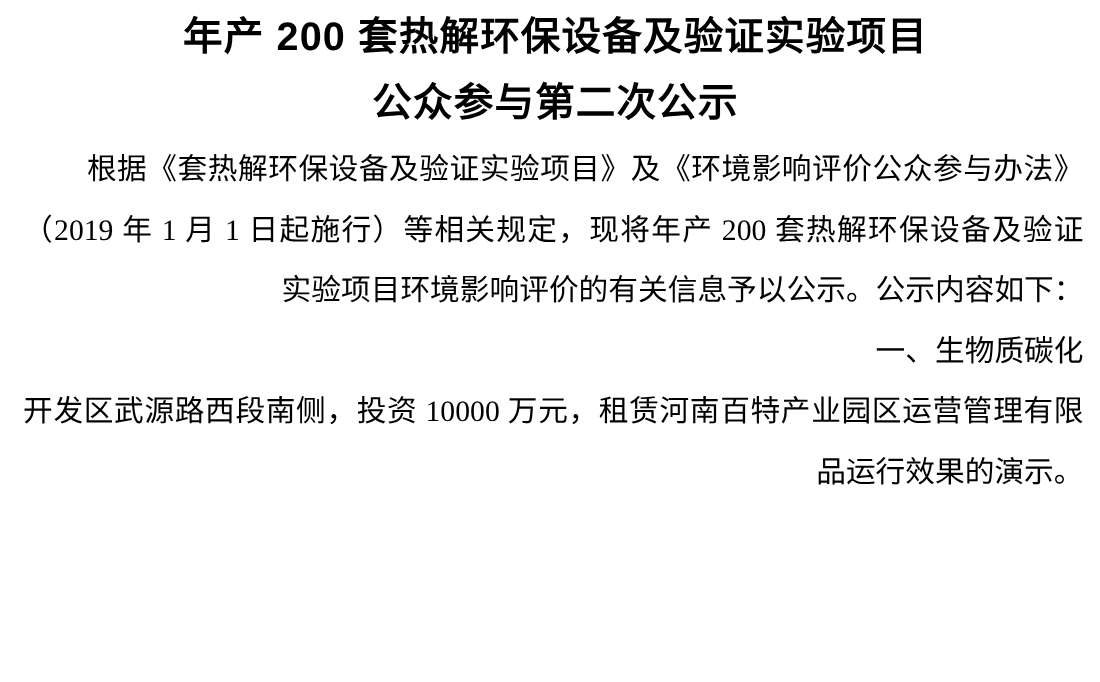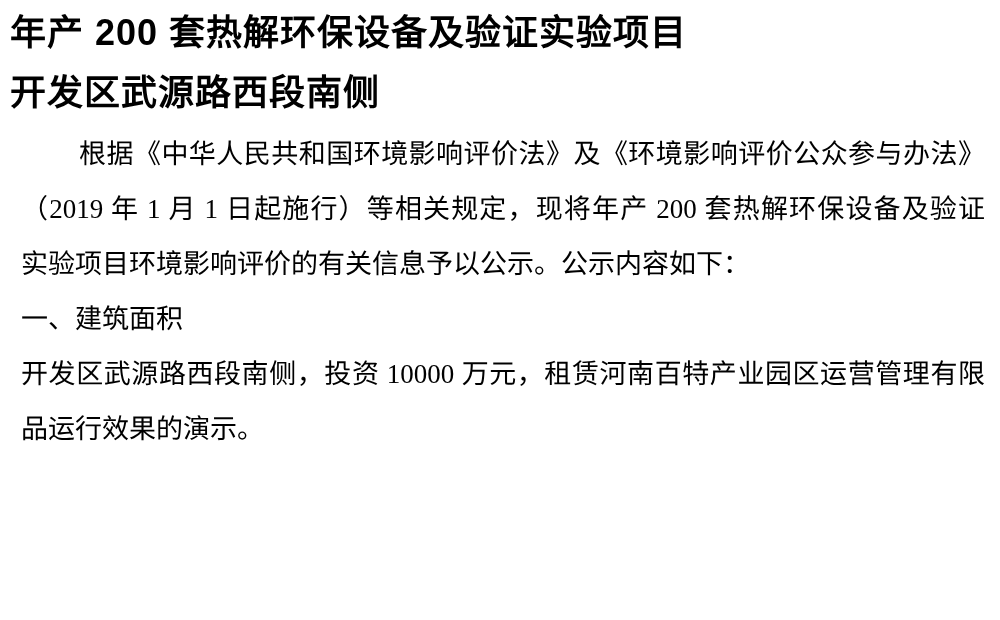--- a/index.html
+++ b/index.html
@@ -11,21 +11,21 @@
     position: relative;
     width: 1000px;
     height: 620px;
     background: #ffffff;
     color: #000000;
     overflow: hidden;
     font-family: "Liberation Serif", "DejaVu Serif", serif;
   }
   .title-block {
     padding-top: 3px;
-    text-align: left;
+    text-align: center;
     padding-left: 10px;
   }
   .title-line {
     font-family: "Liberation Sans", "DejaVu Sans", sans-serif;
     font-size: 36px;
     font-weight: 700;
     line-height: 60px;
     letter-spacing: 1px;
     color: #000000;
     white-space: nowrap;
@@ -33,20 +33,21 @@
   .body-block {
     margin-top: 4px;
     padding-left: 21px;
     padding-right: 15px;
     font-size: 27px;
     color: #000000;
   }
   .text-line {
     margin: 0;
     line-height: 55px;
+    text-align: right;
   }
   .indent {
     text-indent: 58px;
   }
   .just {
     text-align: justify;
     text-align-last: justify;
   }
   .sup {
     font-size: 17px;
@@ -54,32 +55,32 @@
     vertical-align: 11px;
   }
 </style>
 </head>
 <body>
 
 <div class="page">
 
   <div class="title-block">
     <div class="title-line">年产 200 套热解环保设备及验证实验项目</div>
-    <div class="title-line">开发区武源路西段南侧</div>
+    <div class="title-line">公众参与第二次公示</div>
   </div>
 
   <div class="body-block">
 
-    <p class="text-line indent just">根据《中华人民共和国环境影响评价法》及《环境影响评价公众参与办法》</p>
+    <p class="text-line indent just">根据《套热解环保设备及验证实验项目》及《环境影响评价公众参与办法》</p>
 
     <p class="text-line just">（2019 年 1 月 1 日起施行）等相关规定，现将年产 200 套热解环保设备及验证</p>
 
     <p class="text-line">实验项目环境影响评价的有关信息予以公示。公示内容如下：</p>
 
-    <p class="text-line">一、建筑面积</p>
+    <p class="text-line">一、生物质碳化</p>
 
 
     <p class="text-line just">开发区武源路西段南侧，投资 10000 万元，租赁河南百特产业园区运营管理有限</p>
 
 
 
     <p class="text-line">品运行效果的演示。</p>
 
   </div>
 

